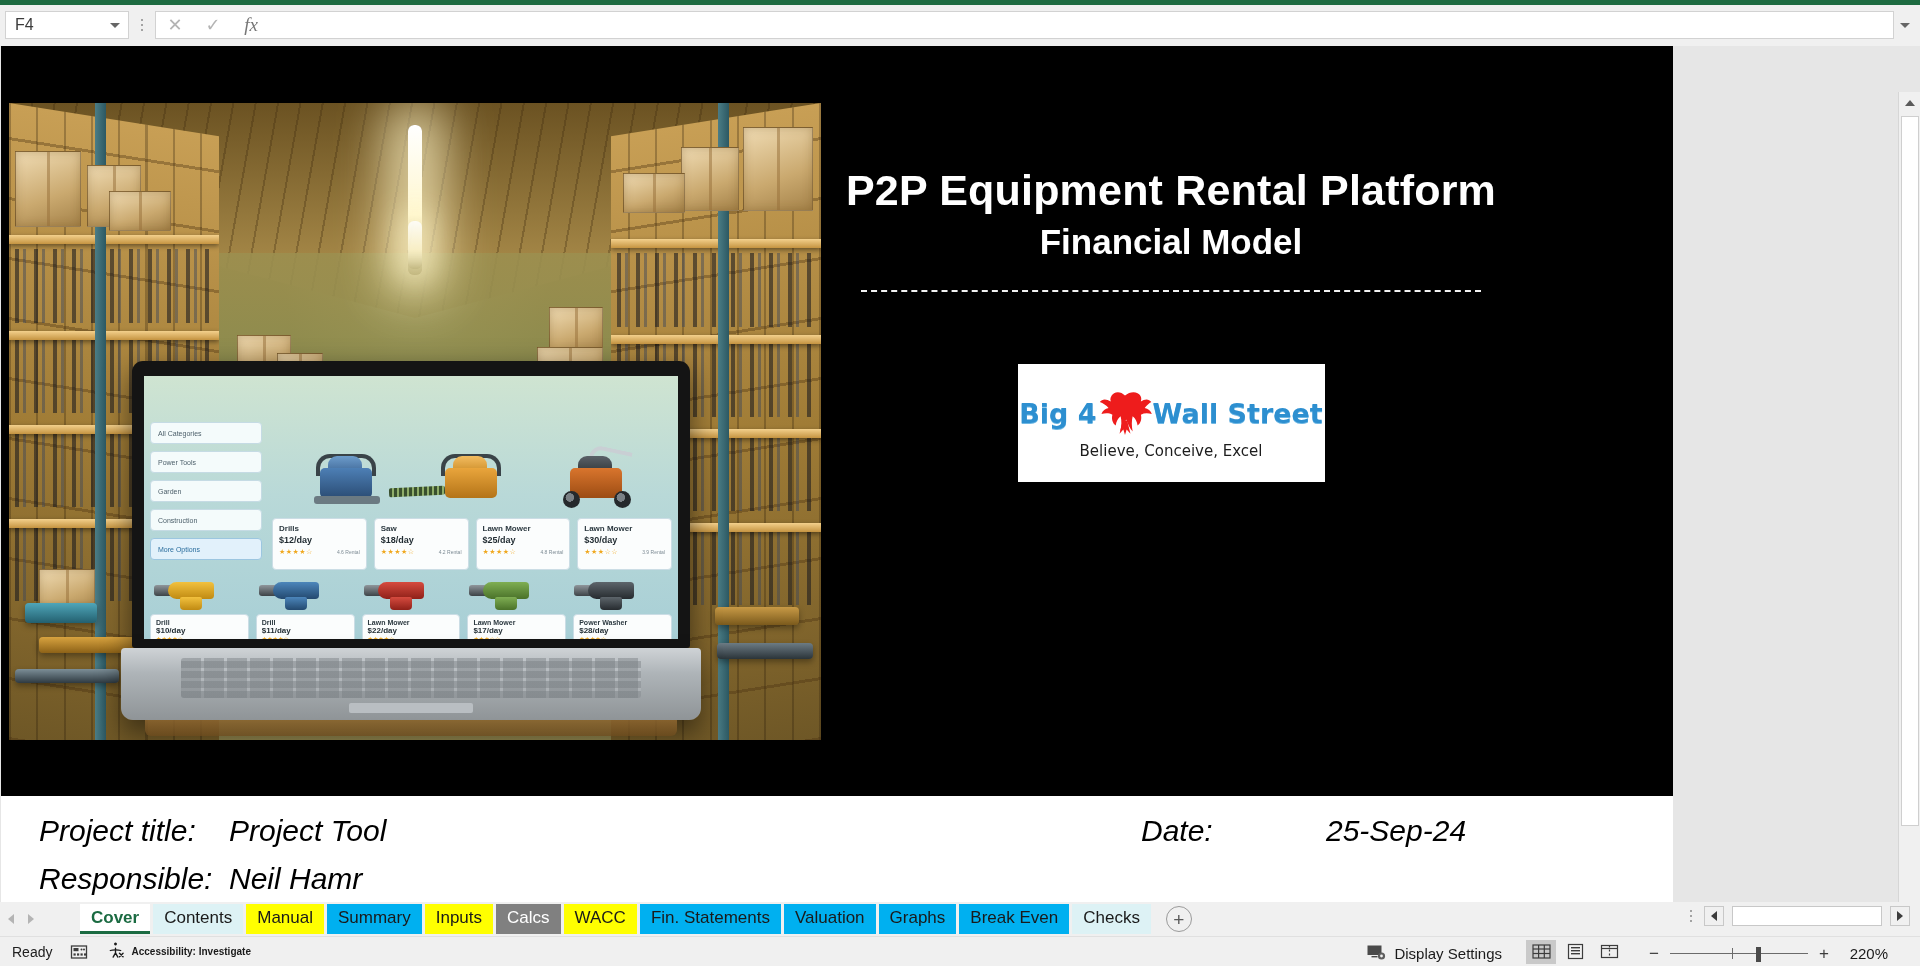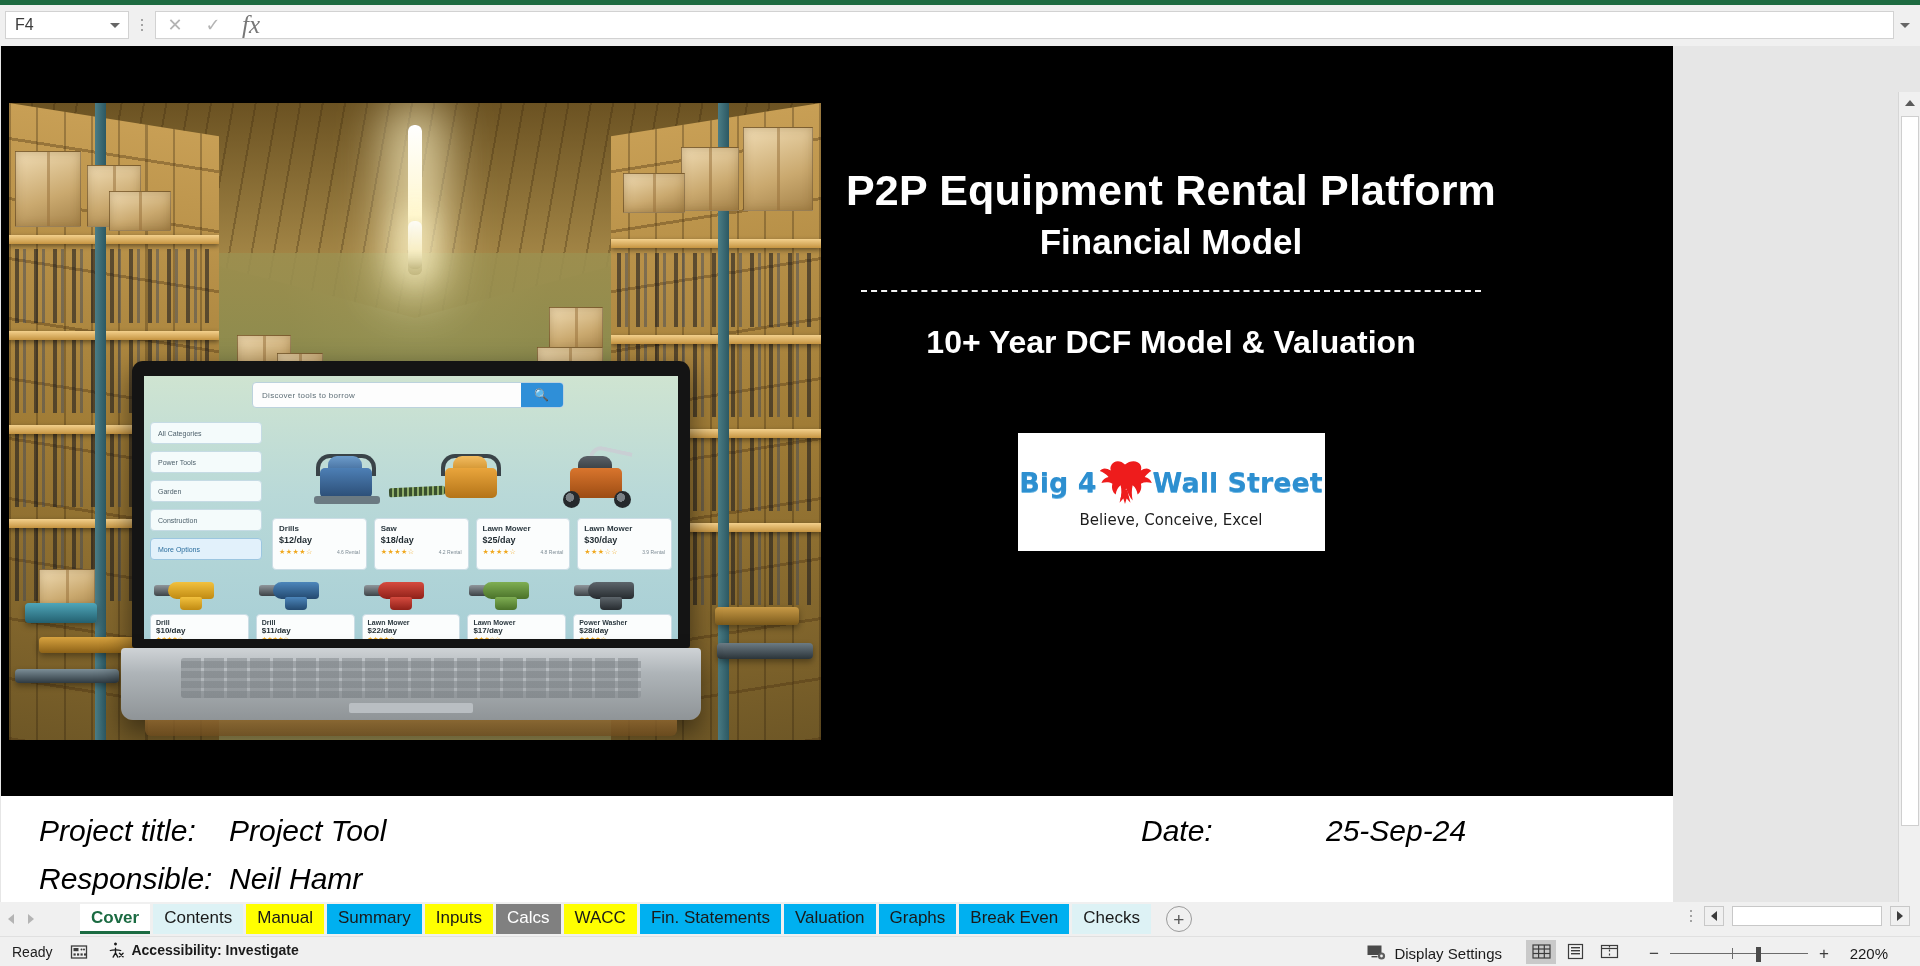--- a/index.html
+++ b/index.html
@@ -95,21 +95,21 @@
     display: flex;
     align-items: center;
     justify-content: center;
     color: #b4b4b4;
     font-size: 18px;
   }
   .fbtn.fx {
     color: #777;
     font-style: italic;
     font-family: "Liberation Serif", serif;
-    font-size: 25px;
+    font-size: 19px;
   }
 
   .formula-input {
     flex: 1;
     height: 28px;
     background: #ffffff;
     border: 1px solid #d2d2d2;
     border-left: none;
     padding-left: 8px;
     display: flex;
@@ -730,21 +730,21 @@
     position: absolute;
     left: 0; top: 936px;
     width: 1920px; height: 30px;
     background: #f0f0f0;
     display: flex;
     align-items: center;
     border-top: 1px solid #e0e0e0;
   }
   .sb-left { display: flex; align-items: center; gap: 18px; margin-left: 12px; }
   .sb-text { font-size: 14px; color: #202020; text-align: center; }
-  .sb-a11y { display: flex; gap: 6px; font-size: 14px; font-weight: bold; color: #1a1a1a; }
+  .sb-a11y { display: flex; align-items: center; gap: 6px; font-size: 10px; font-weight: bold; color: #1a1a1a; }
   .sb-right { margin-left: auto; display: flex; align-items: flex-end; gap: 24px; margin-right: 32px; }
   .sb-display { display: flex; align-items: center; gap: 7px; font-size: 15px; color: #1a1a1a; }
   .view-btns { display: flex; align-items: center; gap: 4px; }
   .view-btn {
     width: 30px; height: 24px;
     display: flex; align-items: center; justify-content: center;
   }
   .view-btn.sel { background: #c9c9c9; }
   .zoom-ctrl { display: flex; align-items: center; gap: 10px; }
   .zm-sign { font-size: 17px; color: #3c3c3c; width: 12px; text-align: center; }
@@ -846,24 +846,20 @@
         <div class="floor-tool" style="left:16px;  top:500px; width:72px; height:20px; background:linear-gradient(#4fa6b9,#23606f);"></div>
         <div class="floor-tool" style="left:30px;  top:534px; width:96px; height:16px; background:linear-gradient(#d8a33f,#8d6217);"></div>
         <div class="floor-tool" style="left:6px;   top:566px; width:104px;height:14px; background:linear-gradient(#7c8e97,#2f3a41);"></div>
         <div class="floor-tool" style="right:22px; top:504px; width:84px; height:18px; background:linear-gradient(#c89a46,#7b5a1c);"></div>
         <div class="floor-tool" style="right:8px;  top:540px; width:96px; height:16px; background:linear-gradient(#6c7b84,#2b3439);"></div>
 
         <div class="laptop">
           <div class="laptop-screen">
             <div class="laptop-inner">
 
-              <div class="lp-searchbar">
-                <span class="lp-searchtext">Discover tools to borrow</span>
-                <span class="lp-searchbtn">🔍</span>
-              </div>
 
               <div class="lp-sidebar">
                 <div class="lp-side-item">All Categories</div>
                 <div class="lp-side-item">Power Tools</div>
                 <div class="lp-side-item">Garden</div>
                 <div class="lp-side-item">Construction</div>
                 <div class="lp-side-item blue">More Options</div>
               </div>
 
               <div class="lp-hero-tools">
@@ -986,21 +982,20 @@
             <div class="laptop-track"></div>
           </div>
           <div class="laptop-foot"></div>
         </div>
       </div>
 
       <div class="title-block">
         <div class="main-title">P2P Equipment Rental Platform</div>
         <div class="sub-title">Financial Model</div>
         <div class="divider"></div>
-        <div class="tagline">10+ Year DCF Model &amp; Valuation</div>
 
         <div class="logo-box">
           <div class="logo-main">
             <span class="logo-word">Big 4</span>
             <span class="logo-eagle">
               <svg viewBox="0 0 100 84" width="56" height="46" aria-hidden="true">
                 <path fill="#ee1c1c" d="M50 10 C44 4, 36 2, 30 6 C24 10, 22 16, 24 21 C16 16, 8 16, 4 22 C10 24, 16 28, 20 33 C14 34, 9 38, 7 44 C14 42, 21 42, 27 45 C25 52, 27 60, 33 65 C34 58, 37 52, 42 48 C44 56, 44 66, 41 76 C46 70, 50 62, 52 54 C55 62, 59 70, 64 76 C62 66, 62 56, 64 48 C69 52, 72 58, 73 65 C79 60, 81 52, 79 45 C85 42, 92 42, 99 44 C97 38, 92 34, 86 33 C90 28, 94 24, 98 22 C94 16, 86 16, 79 21 C81 15, 79 9, 73 6 C67 2, 57 4, 50 10 Z"></path>
                 <path fill="#ee1c1c" d="M46 56 L40 80 L47 72 L50 82 L53 72 L60 80 L54 56 Z"></path>
               </svg>
             </span>

